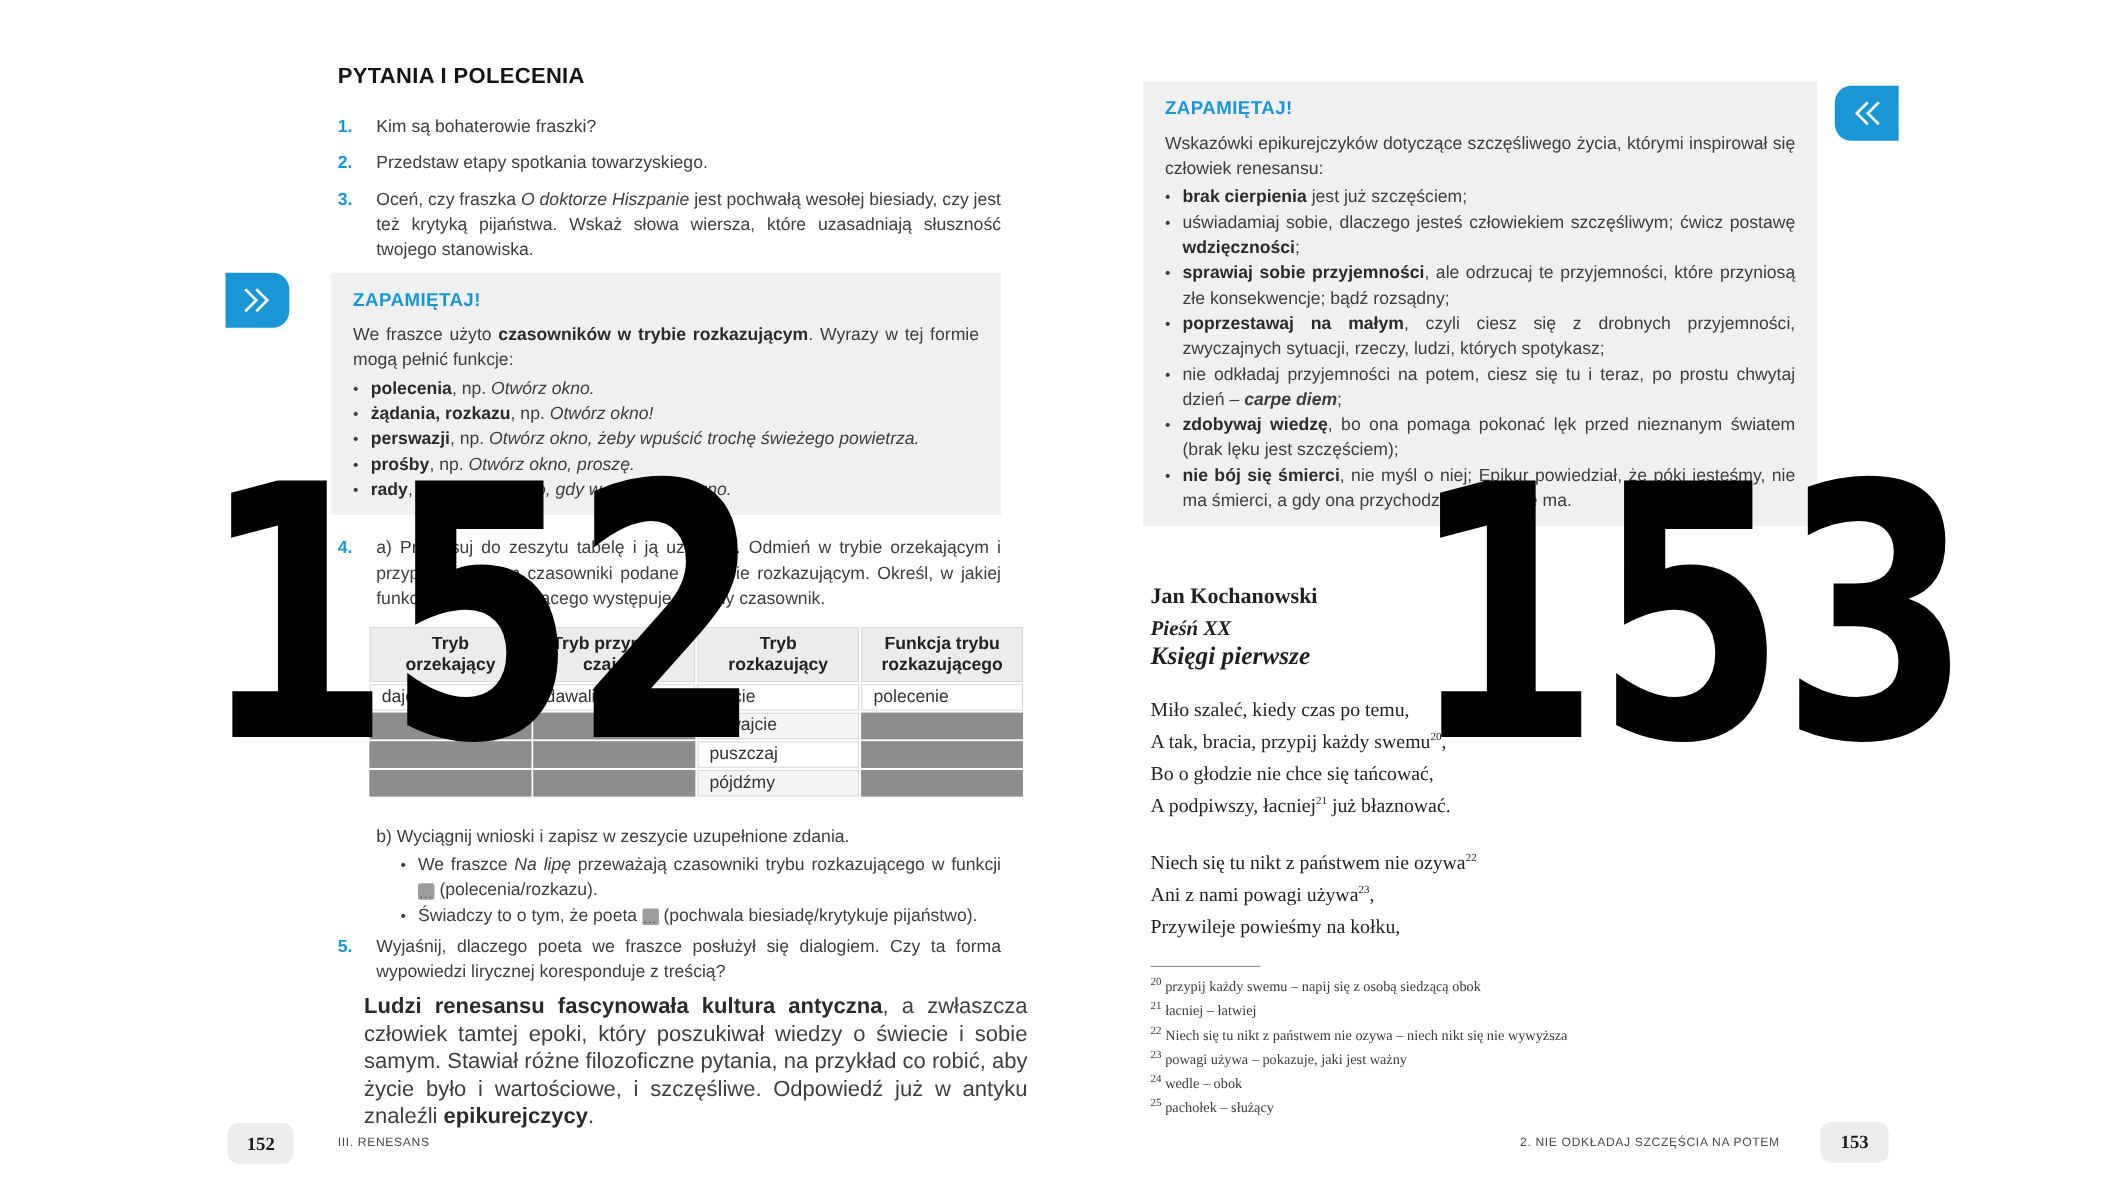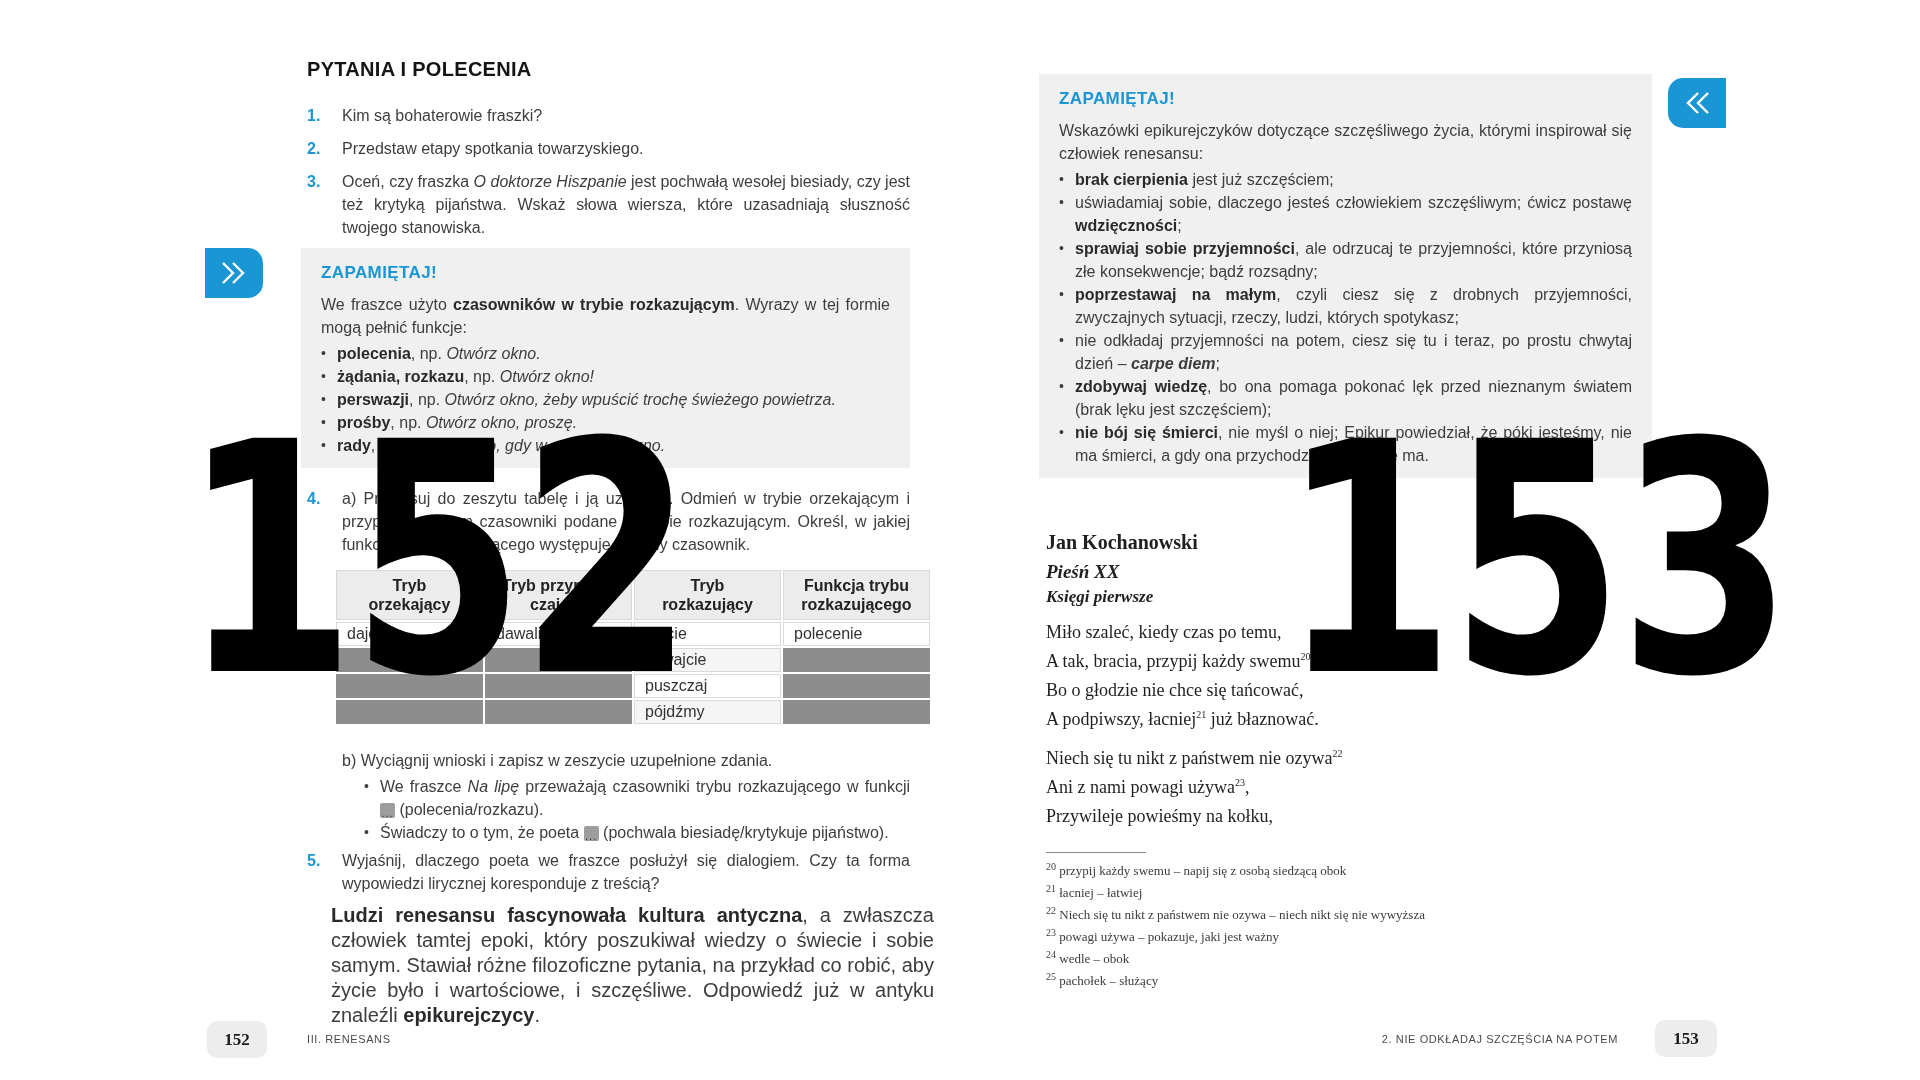--- a/index.html
+++ b/index.html
@@ -34,22 +34,22 @@
   .tbl th{width:141px;background:#ececec;border:1px solid #d9d9d9;font-size:16px;font-weight:700;
           color:#222;text-align:center;line-height:19px;padding:5px 2px;white-space:pre-line;margin-top:29px;}
   .tbl td{width:141px;font-size:16px;color:#333;padding:2px 10px;height:22px;box-sizing:border-box;}
   .tbl td.val{background:#ffffff;border:1px solid #d9d9d9;}
   .tbl tbody tr:nth-child(even) td.val{background:#f5f5f5;}
   .tbl td.filled{background:#8d8d8d;border:1px solid #8d8d8d;}
   
   .poem{font-family:"Liberation Serif",serif;color:#1f1f1f;}
   .poem-author{font-size:20px;font-weight:700;line-height:25px;}
   .poem-title{font-size:19px;font-weight:700;font-style:italic;line-height:24px;margin-top:5px;}
-  .poem-subtitle{font-size:17px;font-weight:700;font-style:italic;line-height:22px;margin-top:2px;}
-  .stanza{margin-top:10px;font-size:18px;line-height:29px;}
+  .poem-subtitle{font-size:23px;font-weight:700;font-style:italic;line-height:22px;margin-top:2px;}
+  .stanza{margin-top:23px;font-size:18px;line-height:29px;}
   .stanza .line{white-space:nowrap;}
   .fn-rule{margin-top:21px;width:100px;height:1px;background:#8a8a8a;}
   .footnotes{margin-top:7px;font-size:13px;line-height:22px;color:#3b3b3b;}
   
   .pagenum-box{width:60px;height:37px;background:#ededed;border-radius:10px;display:flex;
                align-items:center;justify-content:center;font-family:"Liberation Serif",serif;
                font-weight:700;font-size:17px;color:#1b1b1b;}
   .footer-label{font-size:11px;letter-spacing:.6px;color:#4a4a4a;line-height:37px;}
   
   .nav-icon{width:58px;height:50px;background:#1a96d4;display:flex;align-items:center;justify-content:center;}

